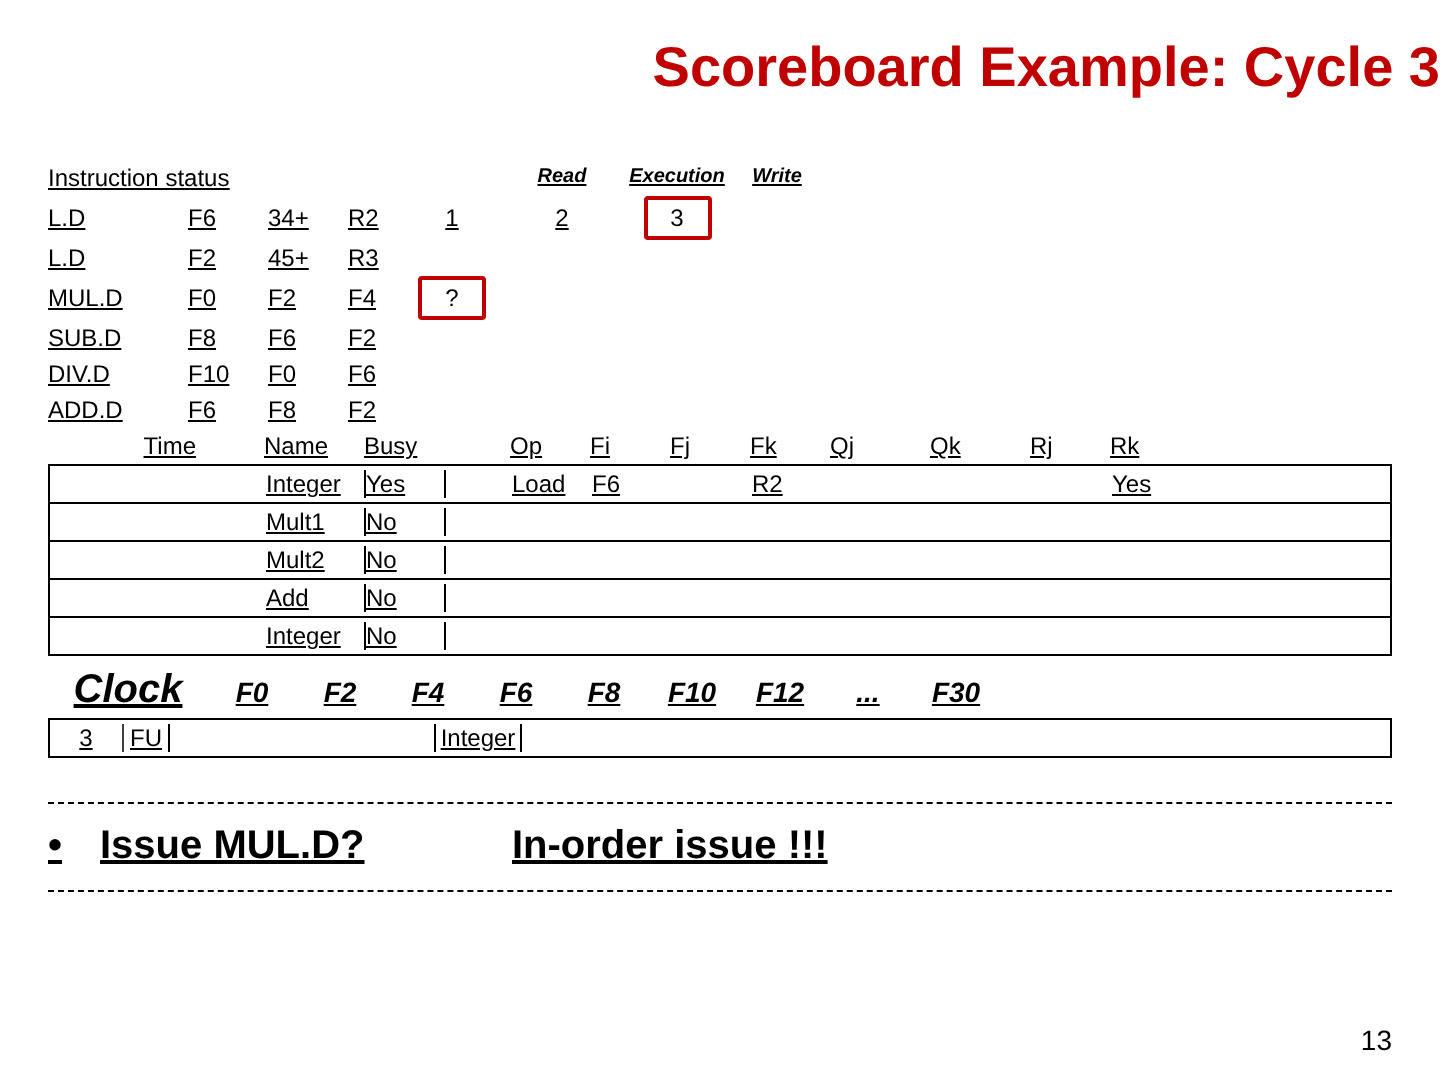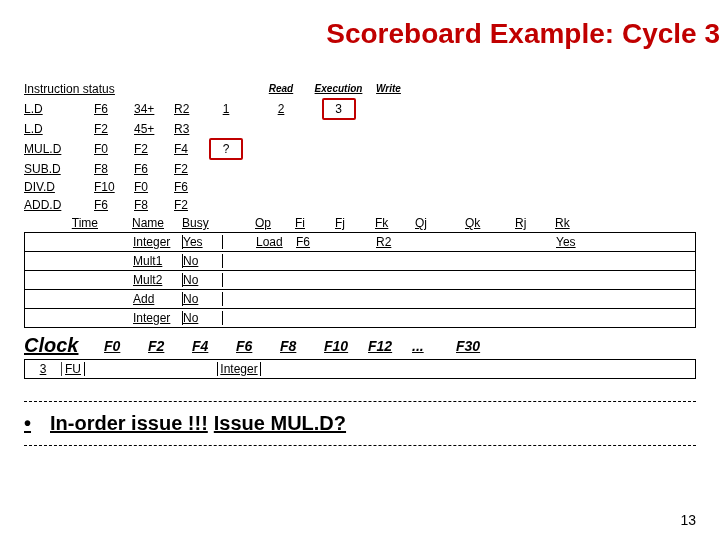--- a/index.html
+++ b/index.html
@@ -73,21 +73,21 @@
     font-weight: bold;
   }
   .reg-row {
     display: flex;
     font-style: italic;
     font-weight: bold;
     font-size: 14px;
     align-items: center;
     margin-top: 6px;
   }
-  .reg-row > div { width: 44px; }
+  .reg-row > div { width: 44px; text-align: center; }
   .reg-row .lbl { width: 80px; }
   .furow {
     display: flex;
     font-size: 12px;
     align-items: center;
     border: 1px solid #000;
     height: 18px;
     margin-top: 2px;
   }
   .furow > div { width: 44px; text-align: center; box-sizing: border-box;}
@@ -302,19 +302,19 @@
     <div style="border-left:1px solid #000;border-right:1px solid #000">Integer</div>
     <div></div>
     <div></div>
     <div></div>
     <div></div>
     <div></div>
   </div>
 
   <div class="bullet-row">
     <div style="width:20px">•</div>
+    <div style="width:200px">Issue MUL.D?</div>
     <div>In-order issue !!!</div>
-    <div style="width:200px">Issue MUL.D?</div>
   </div>
 
 </div>
 
 <div class="slide-num">13</div>
 
 </body></html>

